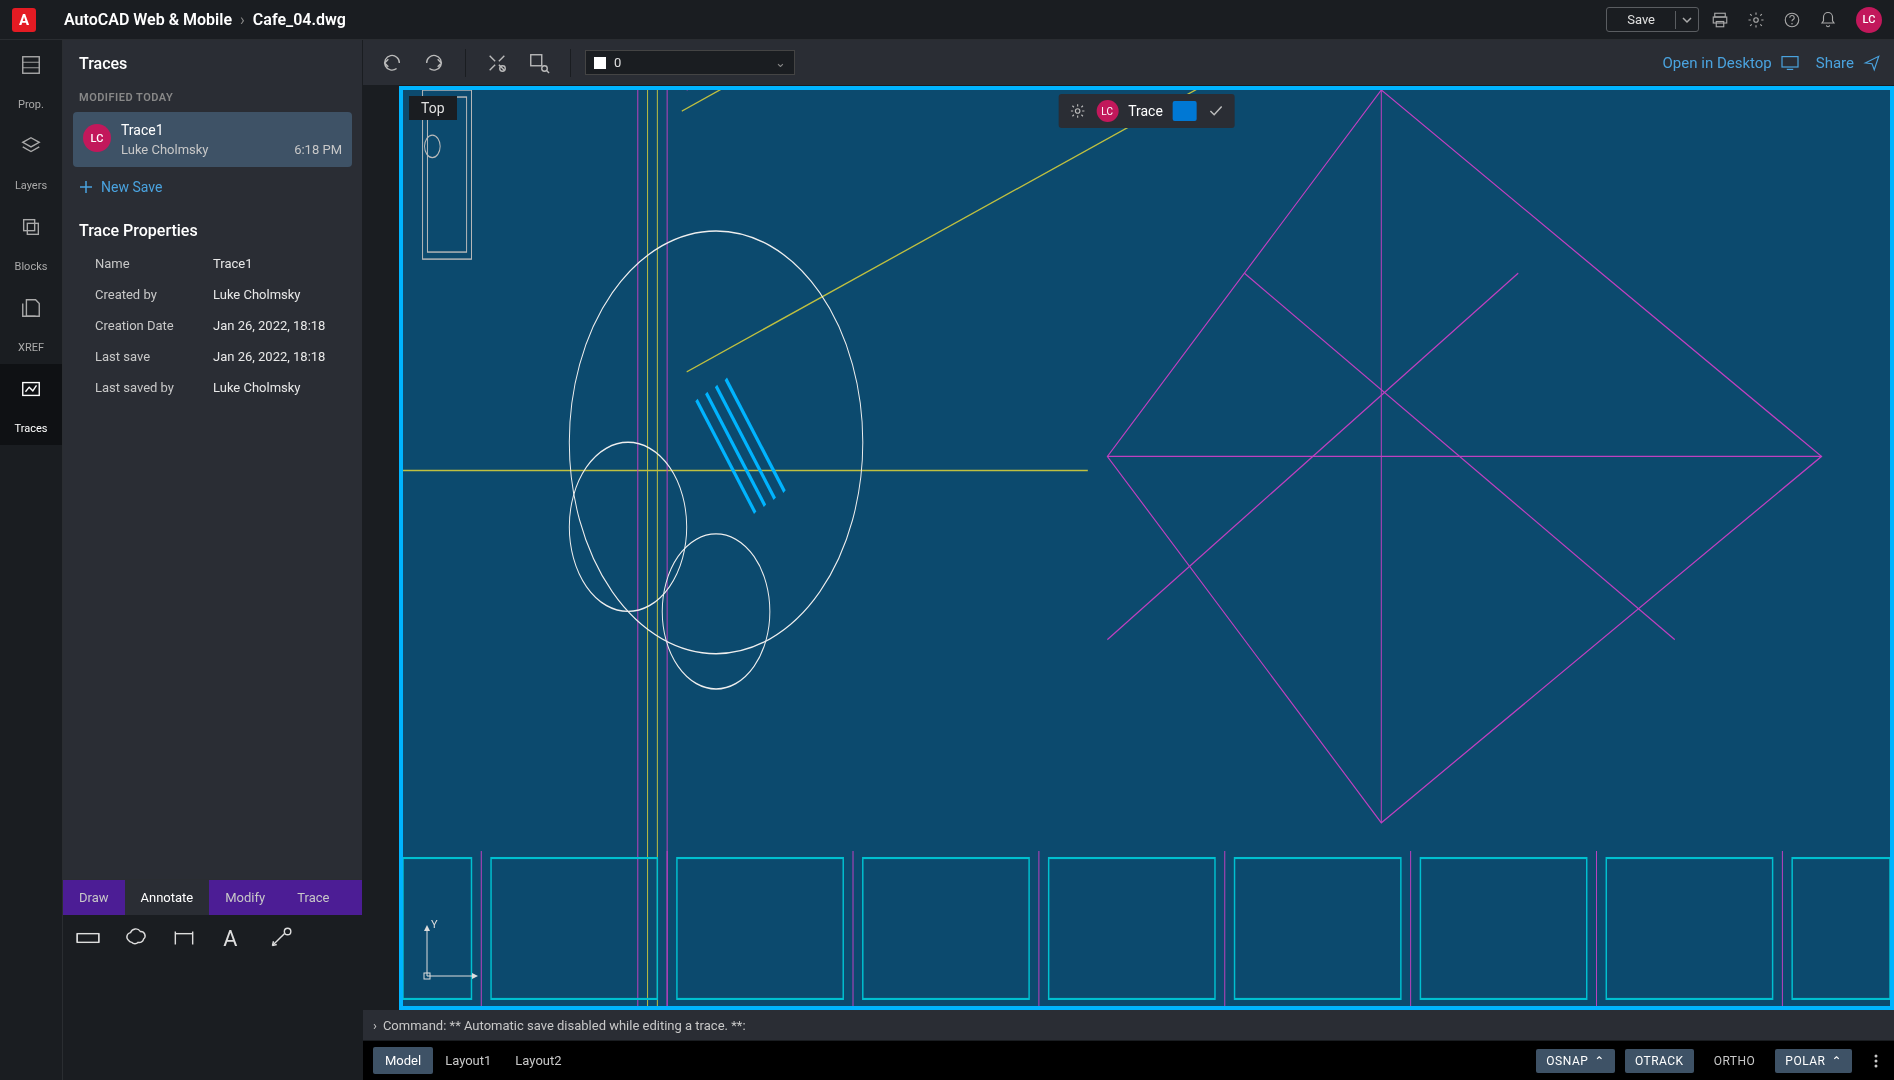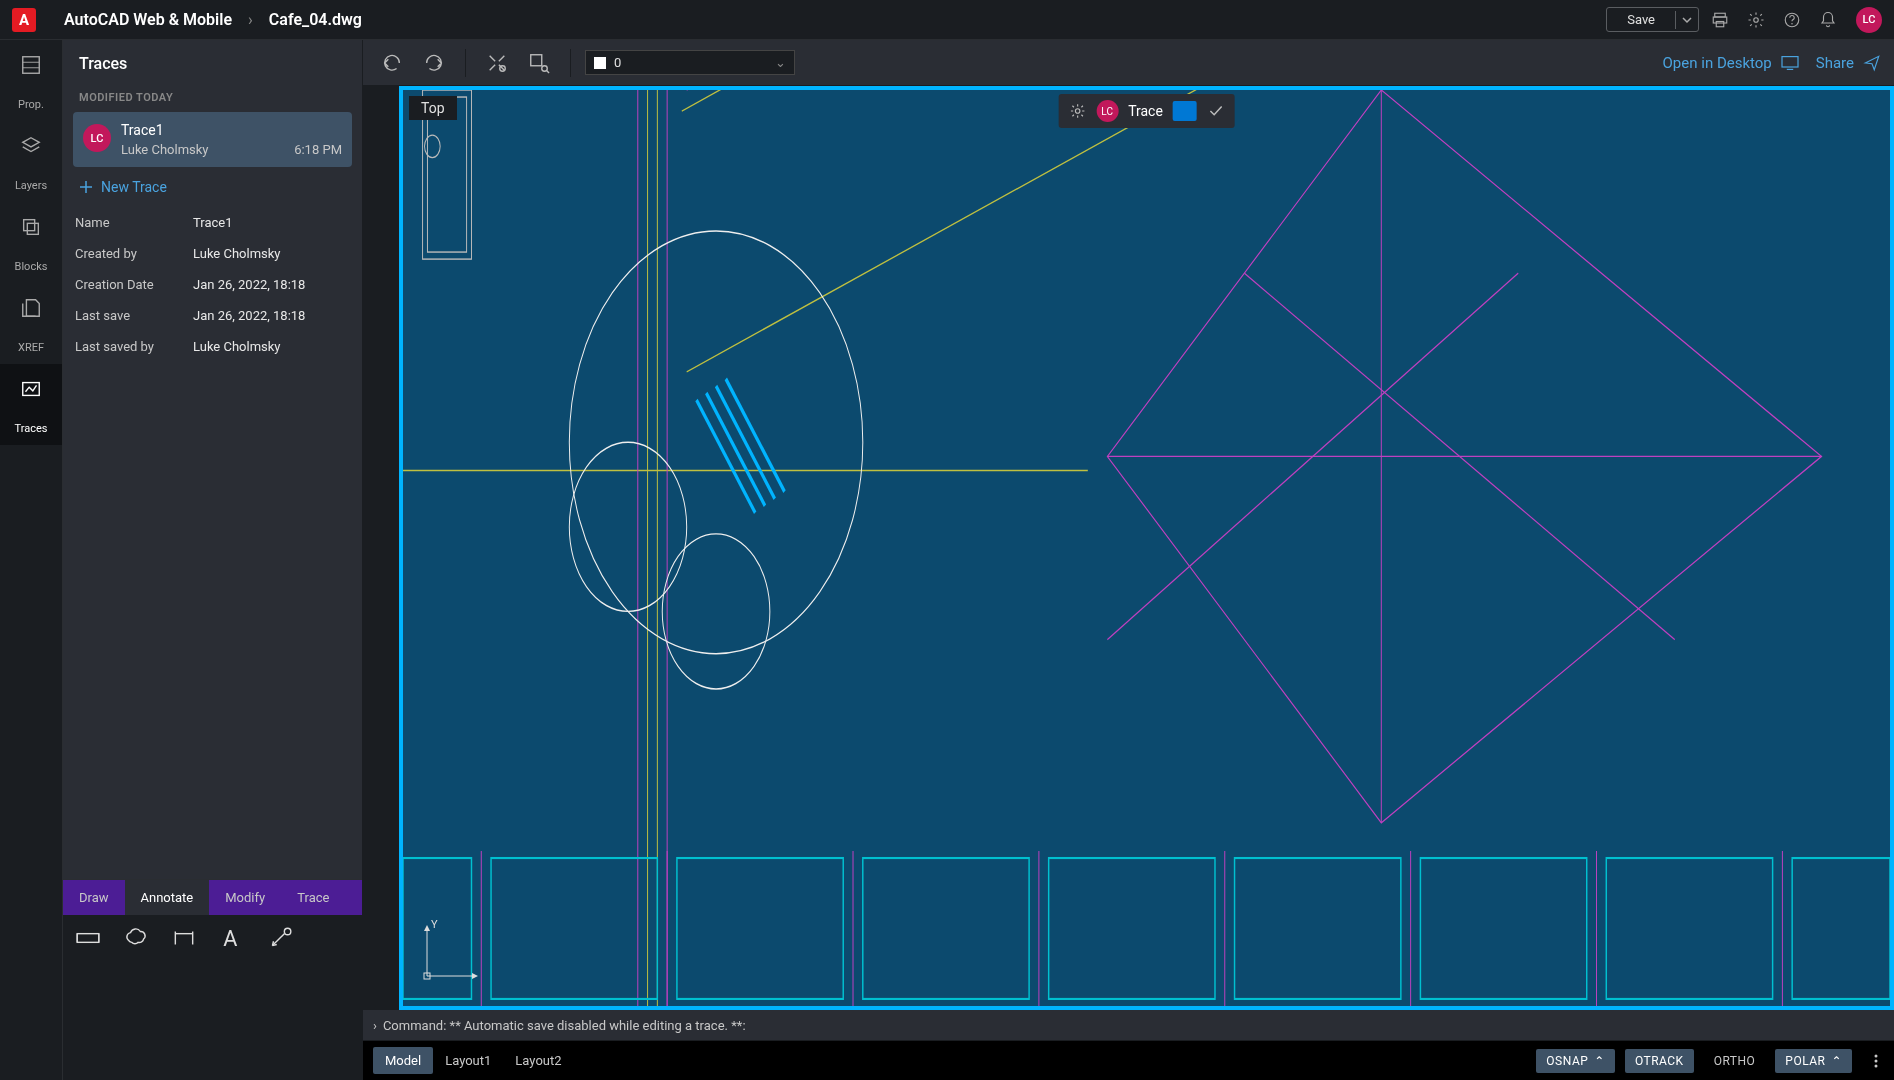--- a/index.html
+++ b/index.html
@@ -1,21 +1,21 @@
 <!DOCTYPE html>
 <html><head>
 <meta charset="utf-8">
 <style>
 * { margin: 0; padding: 0; box-sizing: border-box; font-family: -apple-system, "Segoe UI", Roboto, sans-serif; }
 body { background: #1a1d21; color: #e0e0e0; font-size: 13px; overflow: hidden; width: 1894px; height: 1080px; }
 
 
 .header { height: 40px; background: #1a1d21; display: flex; align-items: center; padding: 0 12px; border-bottom: 1px solid #2a2d31;}
 .logo { width: 24px; height: 24px; background: #e41b23; border-radius: 3px; display:flex;align-items:center;justify-content:center;font-weight:bold;color:#fff;font-size:15px; margin-right: 28px;}
-.breadcrumb { font-size: 16px; color: #e0e0e0; display:flex; align-items:center; gap:16px;}
+.breadcrumb { font-size: 16px; color: #e0e0e0; display:flex; align-items:center; gap:8px;}
 .breadcrumb .crumb-root { font-weight: 600; color:#fff;}
 .breadcrumb .chevron { color:#888;}
 .breadcrumb .crumb-file { font-weight: 600; color:#fff;}
 .header-spacer { flex: 1; }
 .save-btn-group { display:flex; align-items:center; border:1px solid #5a5d61; border-radius:3px; margin-right:3px;}
 .save-btn { padding: 4px 20px; color:#e0e0e0; font-size:13px; }
 .save-dropdown { border-left:1px solid #5a5d61; padding:4px 6px; }
 .header-icon { width:20px; height:20px; margin: 0 8px; color:#aaa; display:flex;align-items:center;justify-content:center;}
 .avatar-lc { width:26px; height:26px; border-radius:50%; background:#c2185b; color:#fff; display:flex;align-items:center;justify-content:center;font-size:11px;font-weight:500; margin-left:10px;}
 
@@ -30,21 +30,21 @@
 .side-panel { width: 300px; background:#2a2d34; display:flex; flex-direction:column; border-right:1px solid #1a1d21;}
 .panel-title { padding: 14px 16px 10px; font-size:16px; font-weight:500; color:#fff;}
 .section-label { padding: 8px 16px; font-size:11px; color:#888; text-transform:uppercase; letter-spacing:0.5px; font-weight:600;}
 .trace-item { margin: 0 10px; padding: 10px 10px; background:#3e5266; border-radius:4px; display:flex; align-items:flex-start; gap:10px;}
 .trace-avatar { width:28px; height:28px; border-radius:50%; background:#c2185b; color:#fff; display:flex;align-items:center;justify-content:center;font-size:11px;font-weight:500; flex-shrink:0; margin-top:2px;}
 .trace-info { flex:1; }
 .trace-name { color:#fff; font-size:14px; }
 .trace-meta { display:flex; justify-content:space-between; margin-top:4px; font-size:13px; color:#c8c8c8;}
 .new-trace { padding: 12px 16px; color:#4aa3df; display:flex; align-items:center; gap:8px; font-size:14px; cursor:pointer;}
 .subsection-title { padding: 14px 16px 8px; font-size:16px; font-weight:500; color:#fff;}
-.prop-grid { padding: 0 12px; }
+.prop-grid { padding: 0 32px; }
 .prop-row { display:flex; padding: 8px 0; font-size:13px;}
 .prop-label { width: 118px; color:#c8c8c8;}
 .prop-value { color:#e8e8e8;}
 
 
 .panel-tabs { margin-top: auto; display:flex; background:#4c1d95; border-top:1px solid #2a2d31;}
 .panel-tab { padding:10px 16px; font-size:13px; color:#c8c8c8; cursor:pointer;}
 .panel-tab.active { background:#2a2d34; color:#fff;}
 
 
@@ -187,22 +187,23 @@
         <div class="trace-meta">
           <span>Luke Cholmsky</span>
           <span>6:18 PM</span>
         </div>
       </div>
     </div>
     <div class="new-trace">
       <svg width="14" height="14" viewBox="0 0 14 14">
           <path d="M7 1v12M1 7h12" stroke="#4aa3df" stroke-width="1.5"></path>
         </svg>
-      <span>New Trace</span>
-    </div>
+      <span>New Save</span>
+    </div>
+    <div class="subsection-title">Trace Properties</div>
     <div class="prop-grid">
       <div class="prop-row">
           <span class="prop-label">Name</span>
           <span class="prop-value">Trace1</span>
         </div>
       <div class="prop-row">
           <span class="prop-label">Created by</span>
           <span class="prop-value">Luke Cholmsky</span>
         </div>
       <div class="prop-row">

